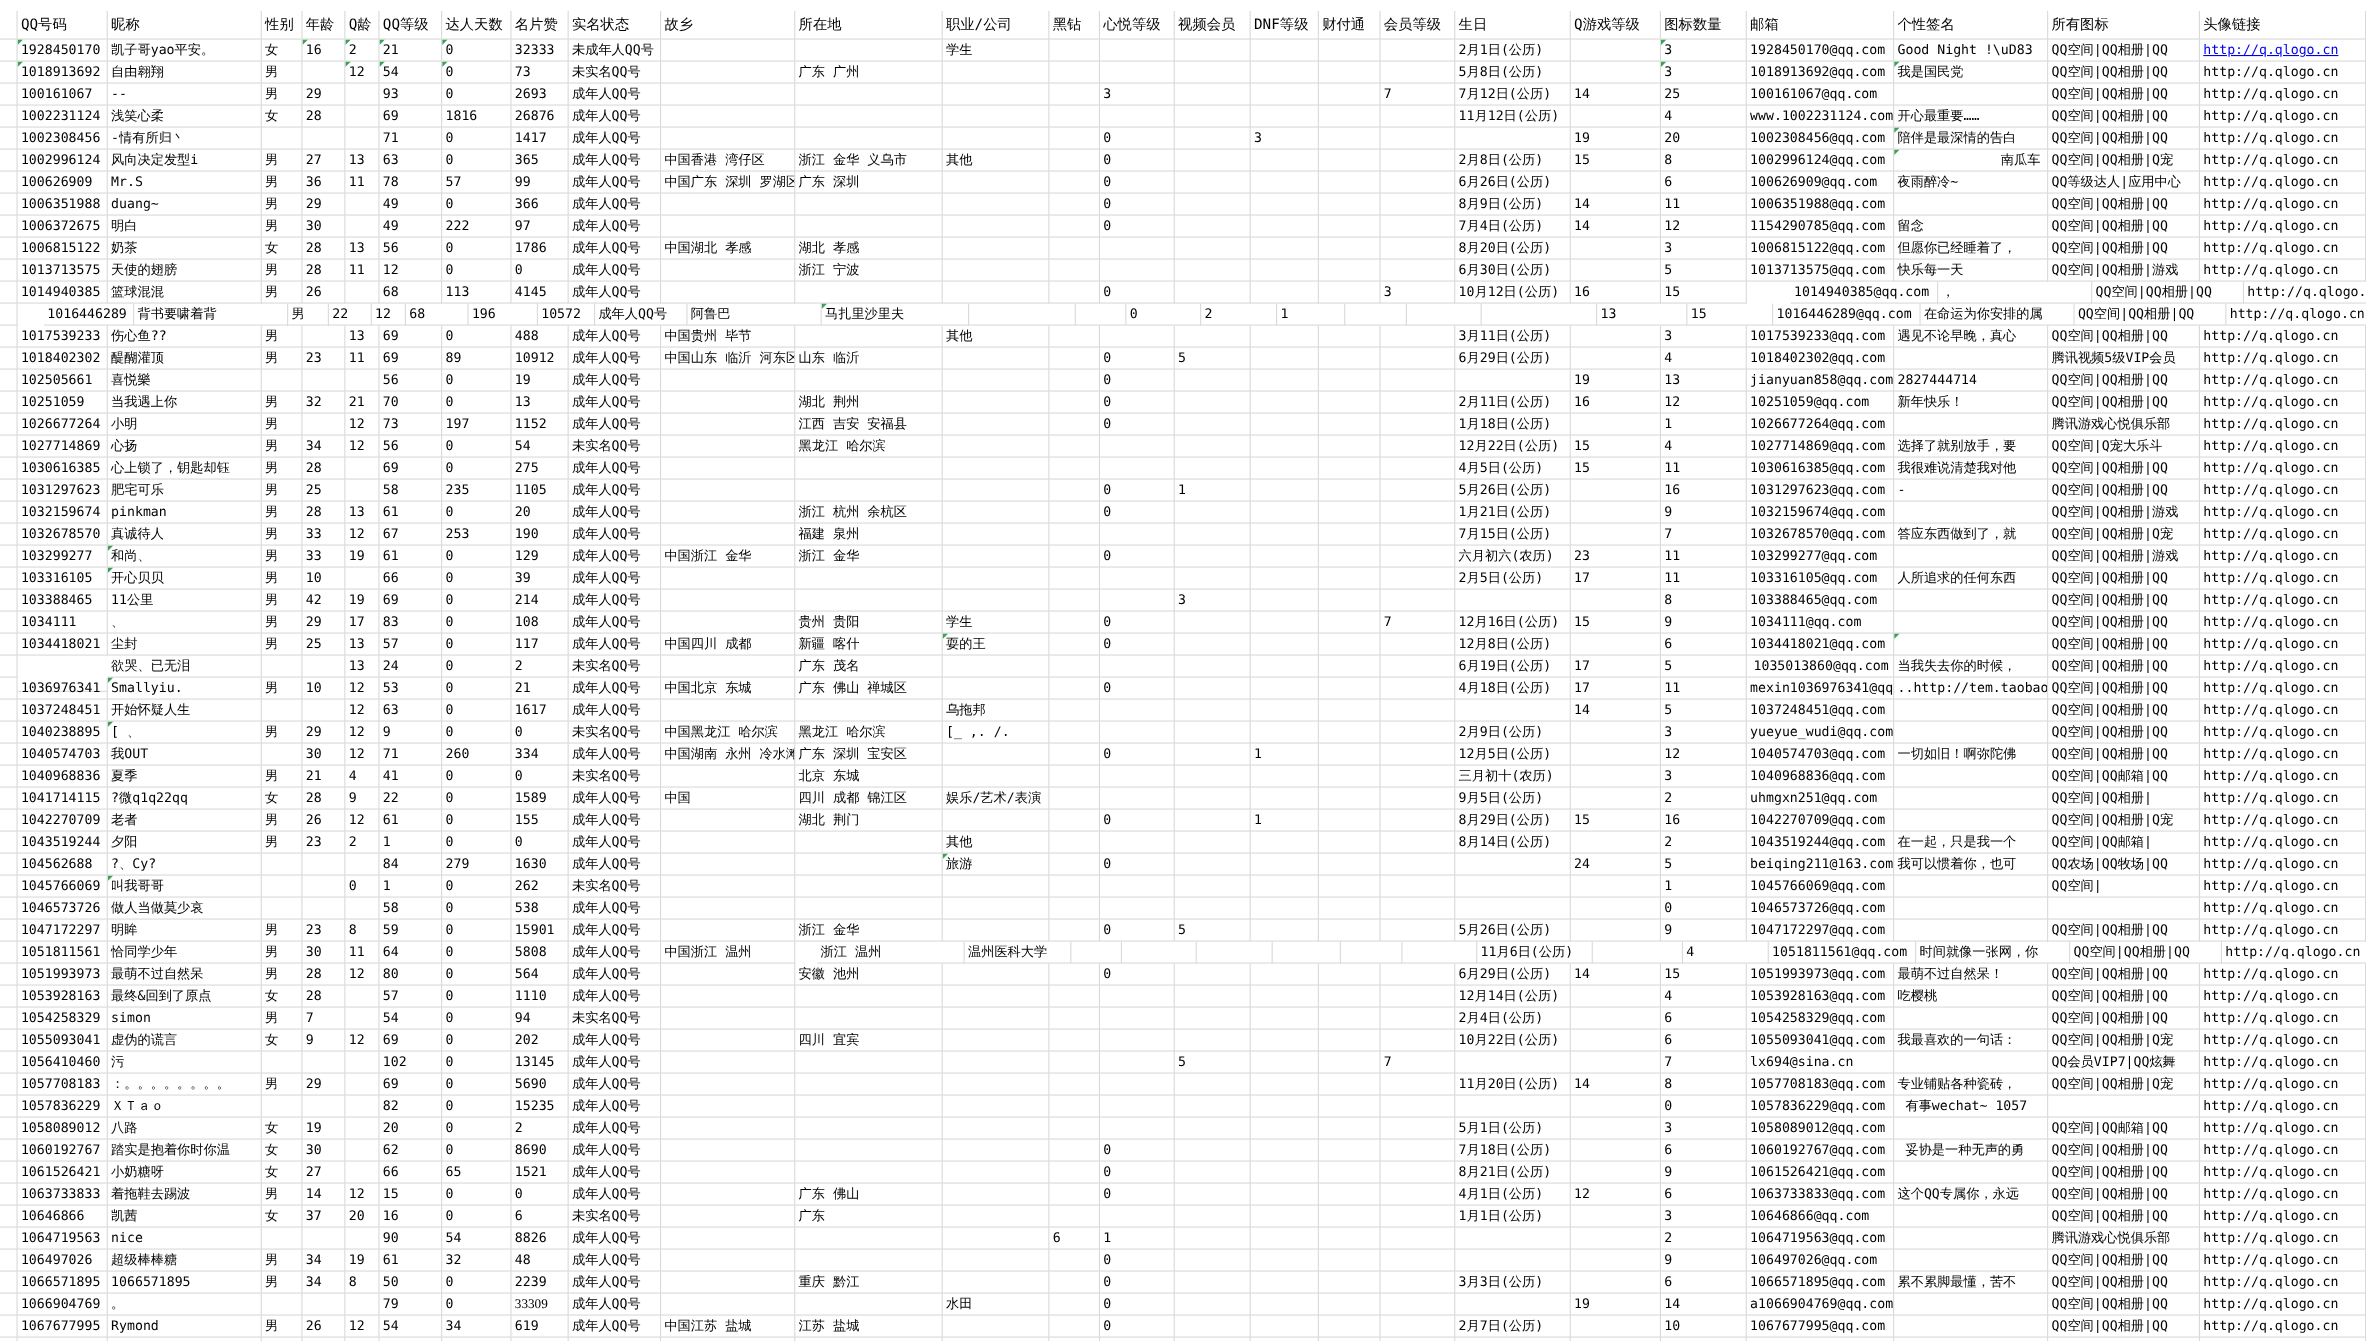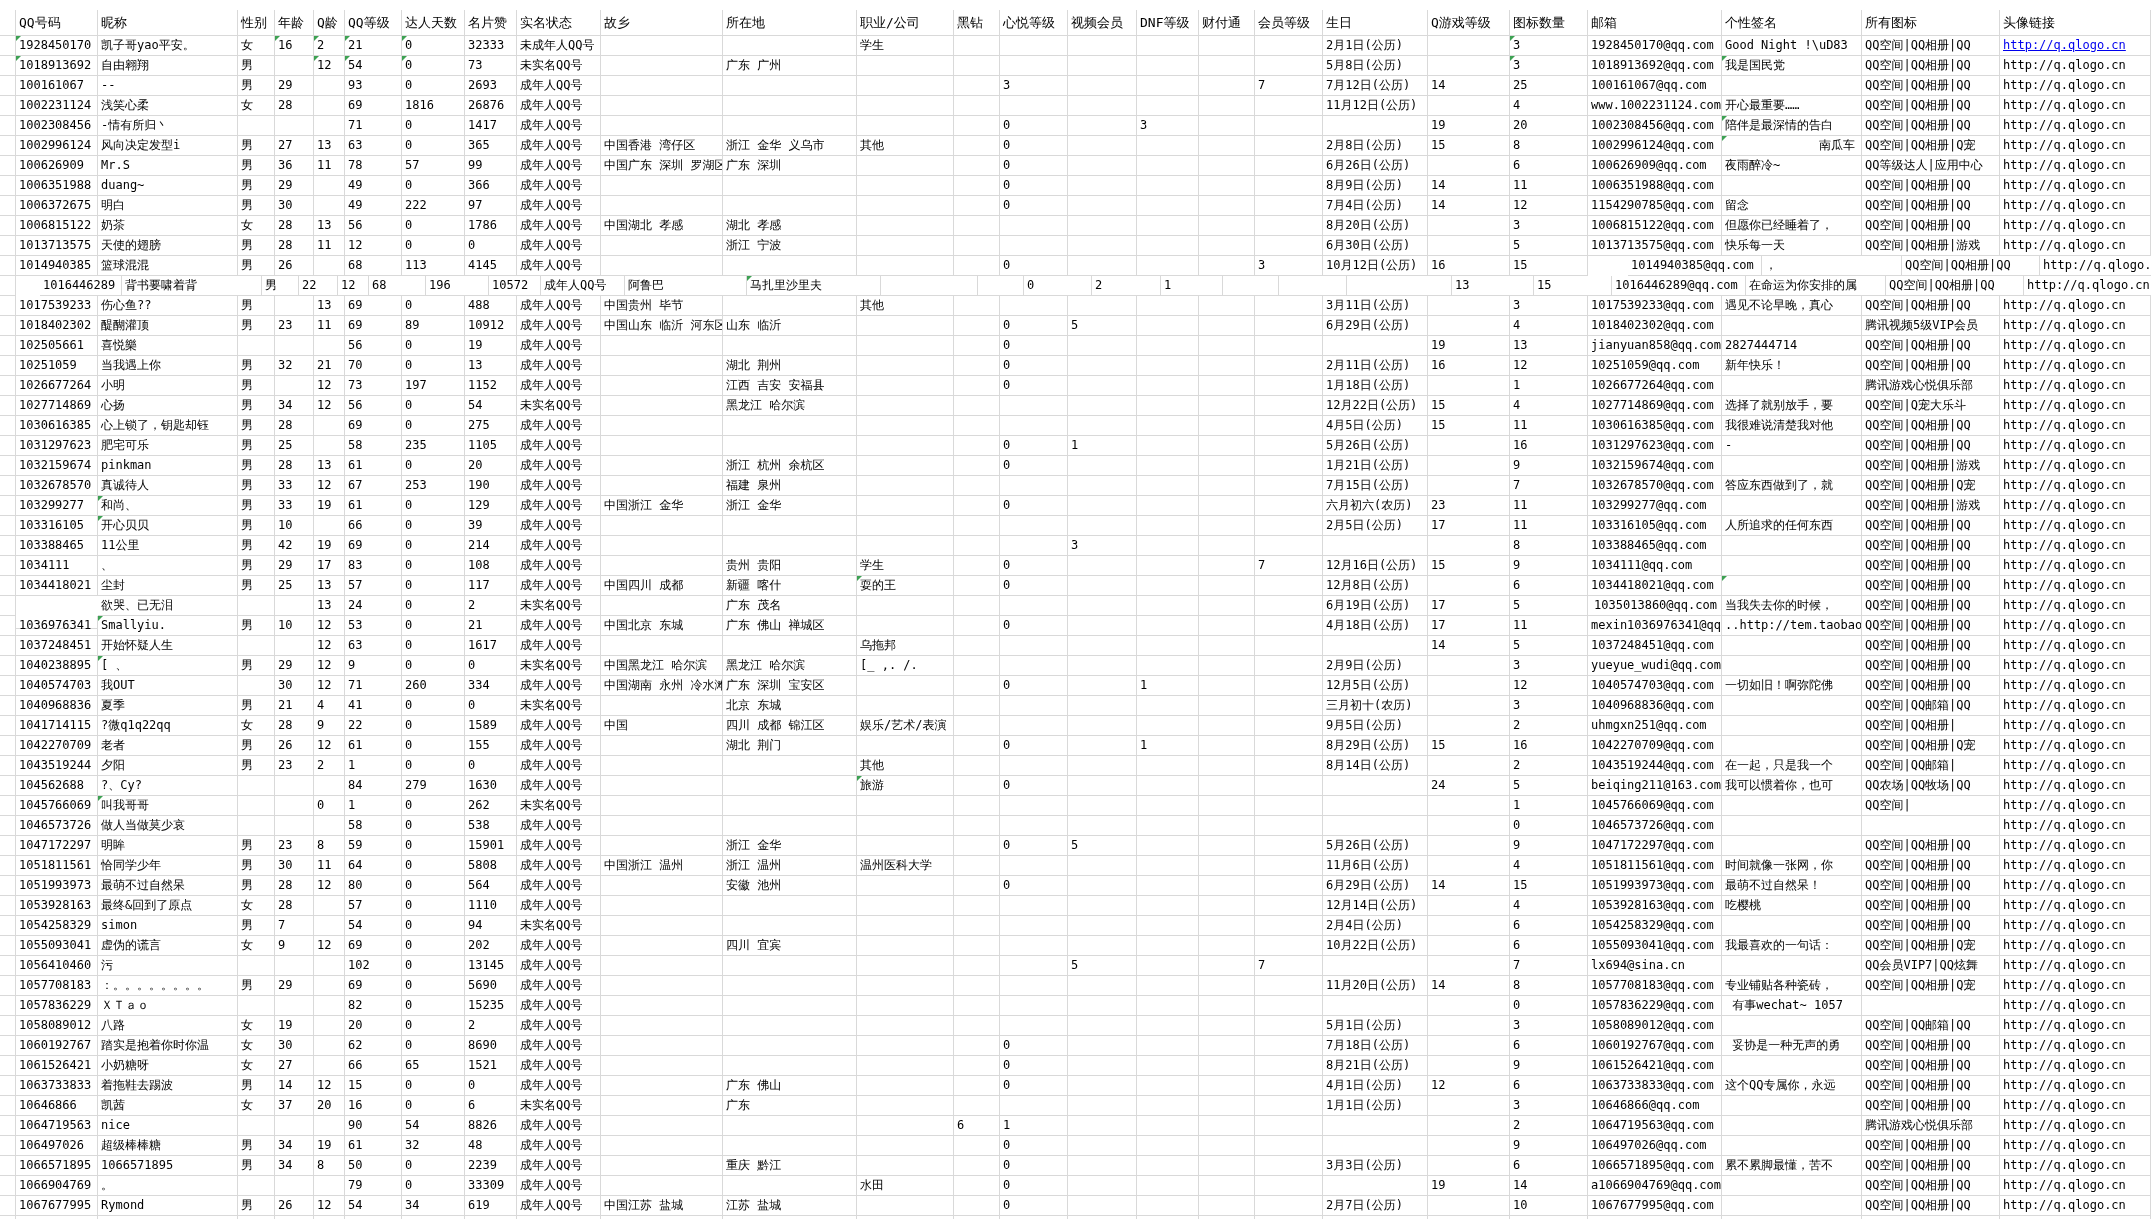--- a/index.html
+++ b/index.html
@@ -1203,21 +1203,21 @@
         <div class="cell" style="width: 82px;">1051811561</div>
         <div class="cell" style="width: 140px;">恰同学少年</div>
         <div class="cell" style="width: 37px;">男</div>
         <div class="cell" style="width: 39px;">30</div>
         <div class="cell" style="width: 31px;">11</div>
         <div class="cell" style="width: 57px;">64</div>
         <div class="cell" style="width: 63px;">0</div>
         <div class="cell" style="width: 52px;">5808</div>
         <div class="cell" style="width: 84px;">成年人QQ号</div>
         <div class="cell" style="width: 122px;">中国浙江 温州</div>
-        <div class="cell" style="width: 134px;">浙江 温州</div>
+        <div class="cell" style="width: 134px; margin-left: 20px;">浙江 温州</div>
         <div class="cell" style="width: 97px;">温州医科大学</div>
         <div class="cell" style="width: 46px;"></div>
         <div class="cell" style="width: 68px;"></div>
         <div class="cell" style="width: 69px;"></div>
         <div class="cell" style="width: 62px;"></div>
         <div class="cell" style="width: 56px;"></div>
         <div class="cell" style="width: 68px;"></div>
         <div class="cell" style="width: 105px;">11月6日(公历)</div>
         <div class="cell" style="width: 82px;"></div>
         <div class="cell" style="width: 78px;">4</div>
@@ -1648,21 +1648,21 @@
       </div>
       <div class="row">
         <div class="cell" style="width: 16px;"></div>
         <div class="cell" style="width: 82px;">1066904769</div>
         <div class="cell" style="width: 140px;">。</div>
         <div class="cell" style="width: 37px;"></div>
         <div class="cell" style="width: 39px;"></div>
         <div class="cell" style="width: 31px;"></div>
         <div class="cell" style="width: 57px;">79</div>
         <div class="cell" style="width: 63px;">0</div>
-        <div class="cell" style="width: 52px;">33309</div>
+        <div class="cell" style="width: 52px; font-family: Liberation Serif, serif;">33309</div>
         <div class="cell" style="width: 84px;">成年人QQ号</div>
         <div class="cell" style="width: 122px;"></div>
         <div class="cell" style="width: 134px;"></div>
         <div class="cell" style="width: 97px;">水田</div>
         <div class="cell" style="width: 46px;"></div>
         <div class="cell" style="width: 68px;">0</div>
         <div class="cell" style="width: 69px;"></div>
         <div class="cell" style="width: 62px;"></div>
         <div class="cell" style="width: 56px;"></div>
         <div class="cell" style="width: 68px;"></div>

